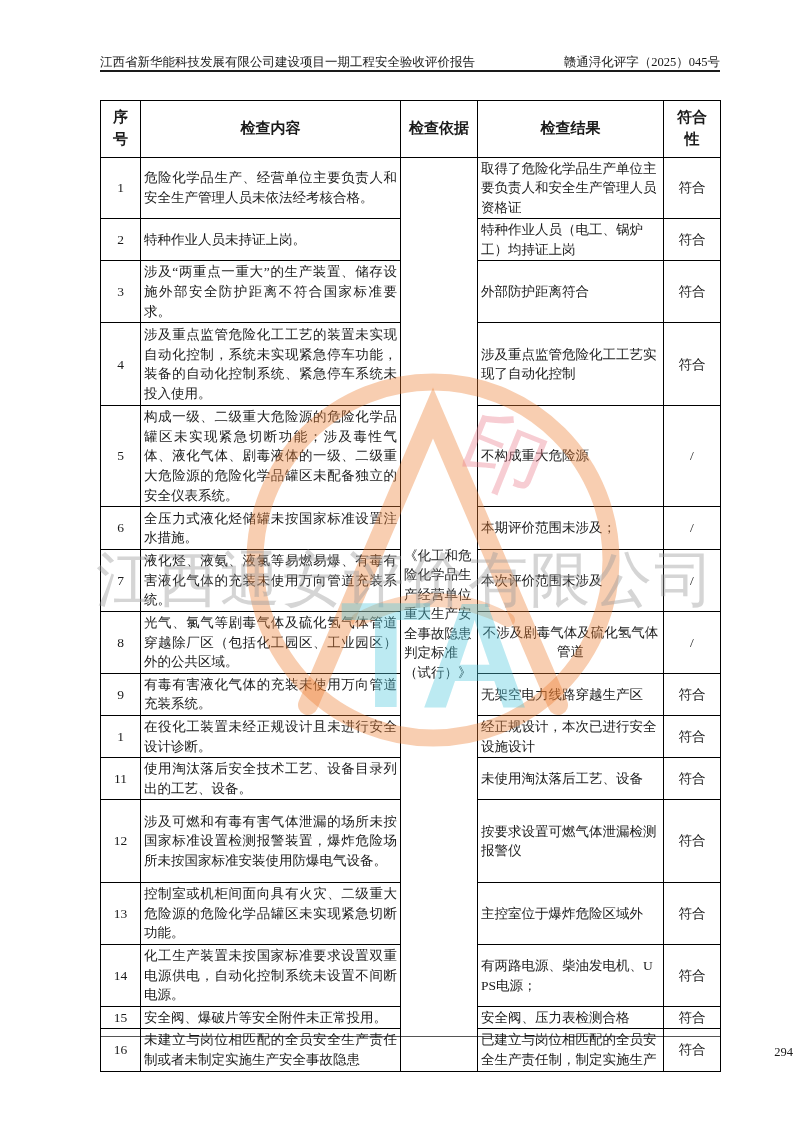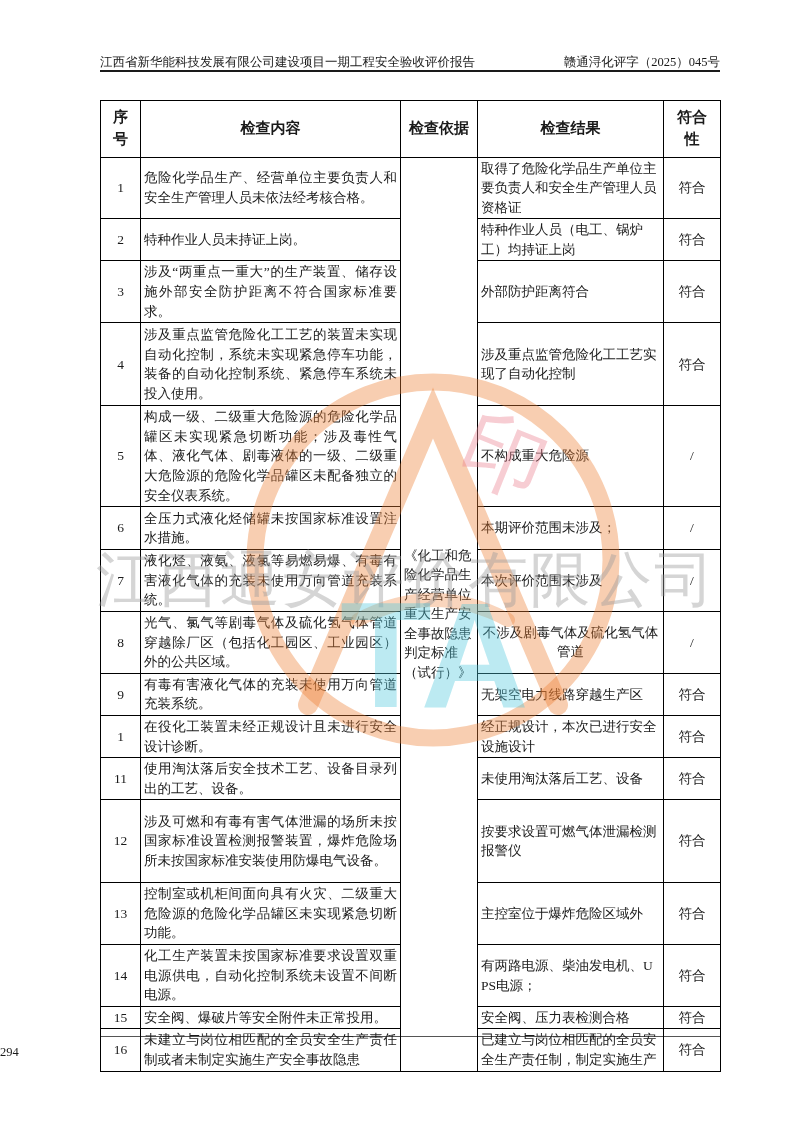--- a/index.html
+++ b/index.html
@@ -62,21 +62,21 @@
     font-size:84px; color:rgba(236,130,144,0.40);
     transform:rotate(22deg); line-height:1;
   }
   
   .bottom-rule {
     position:absolute; left:100px; top:1036px; width:620px;
     border-top:1.5px solid #555;
   }
   .page-footer {
     position:absolute; left:0; top:1045px; width:100%;
-    text-align:left; font-size:12.5px;
+    text-align:right; font-size:12.5px;
   }
 </style>
 </head>
 <body>
 
 <div class="page">
 
   <div class="page-header">
     <span class="hdr-left">江西省新华能科技发展有限公司建设项目一期工程安全验收评价报告</span>
     <span class="hdr-right">赣通浔化评字（2025）045号</span>

